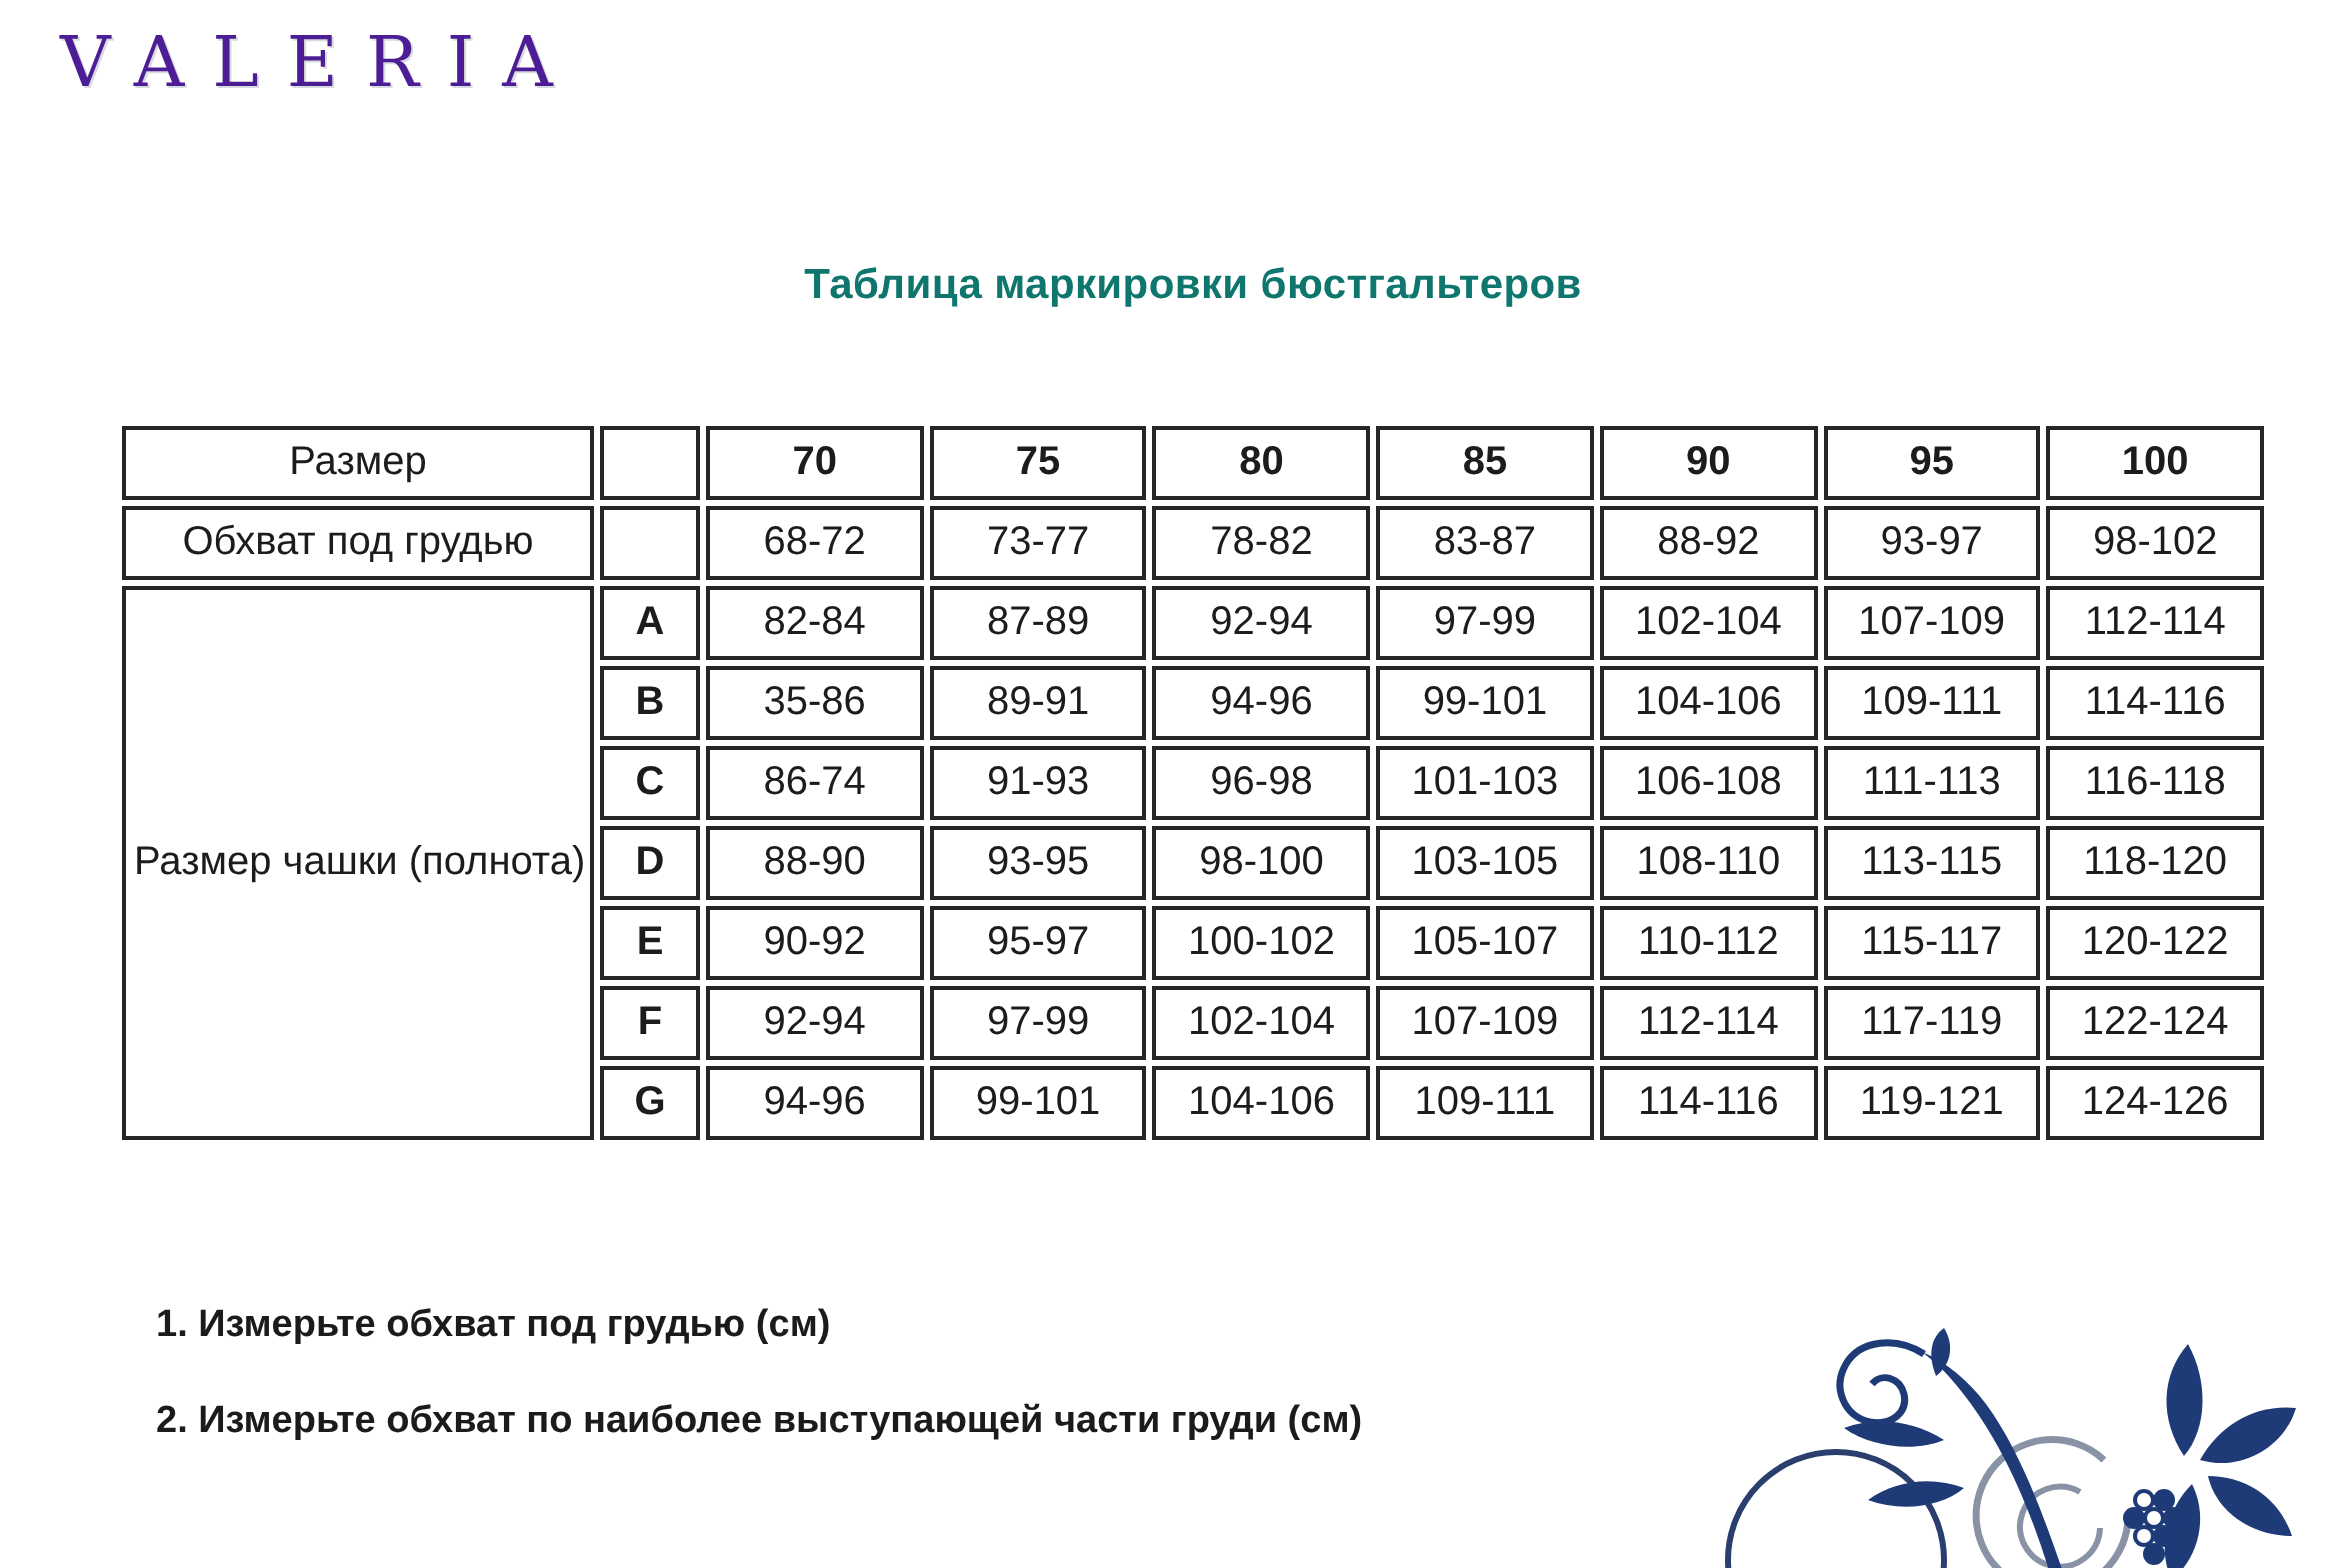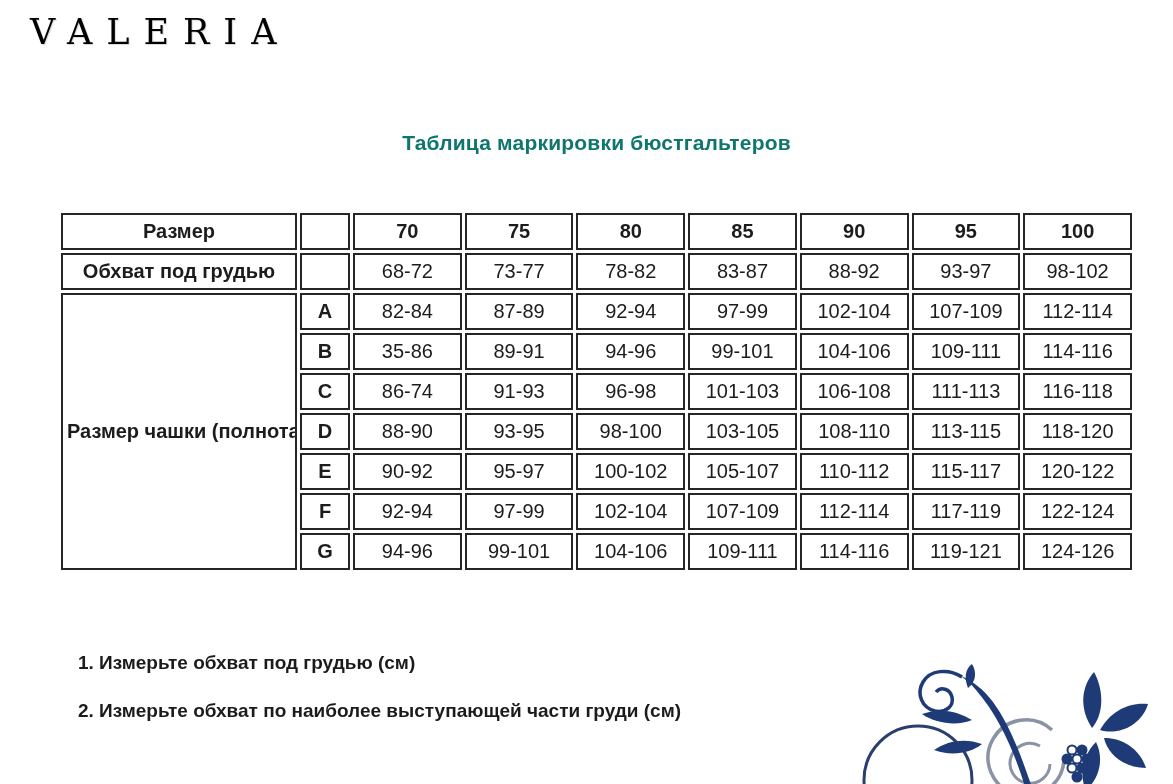--- a/index.html
+++ b/index.html
@@ -10,21 +10,21 @@
     background:#ffffff;
     font-family:"Liberation Sans", sans-serif;
     color:#1c1c1c;
   }
   
   .logo{
     position:absolute;left:30px;top:12px;
     font-family:"DejaVu Serif", serif;
     font-size:35px;font-weight:400;
     letter-spacing:14px;
-    color:#000000;
+    color:#4c1d95;
     text-shadow:1px 1px 0 #d8dbe0;
     user-select:none;
   }
   
   .title{
     position:absolute;left:58px;top:131px;width:1077px;
     text-align:center;
     font-size:21px;font-weight:700;color:#0f766e;
     letter-spacing:0.2px;
   }
@@ -44,21 +44,21 @@
     text-align:center;
     vertical-align:middle;
     background:#ffffff;
     padding:0 4px;
     overflow:hidden;
     white-space:nowrap;
   }
   td.lbl{
     text-align:left;
     padding-left:12px;
-    font-weight:700;
+    font-weight:400;
     margin-top:19px;
   }
   td.peach{background:#f9e4c2;}
   td.lav{background:#cbc7de;font-weight:700;}
   td.hdr{font-weight:700;}
   td.cuplbl{
     white-space:pre-line;
     line-height:1.25;
     font-size:20px;
   }

